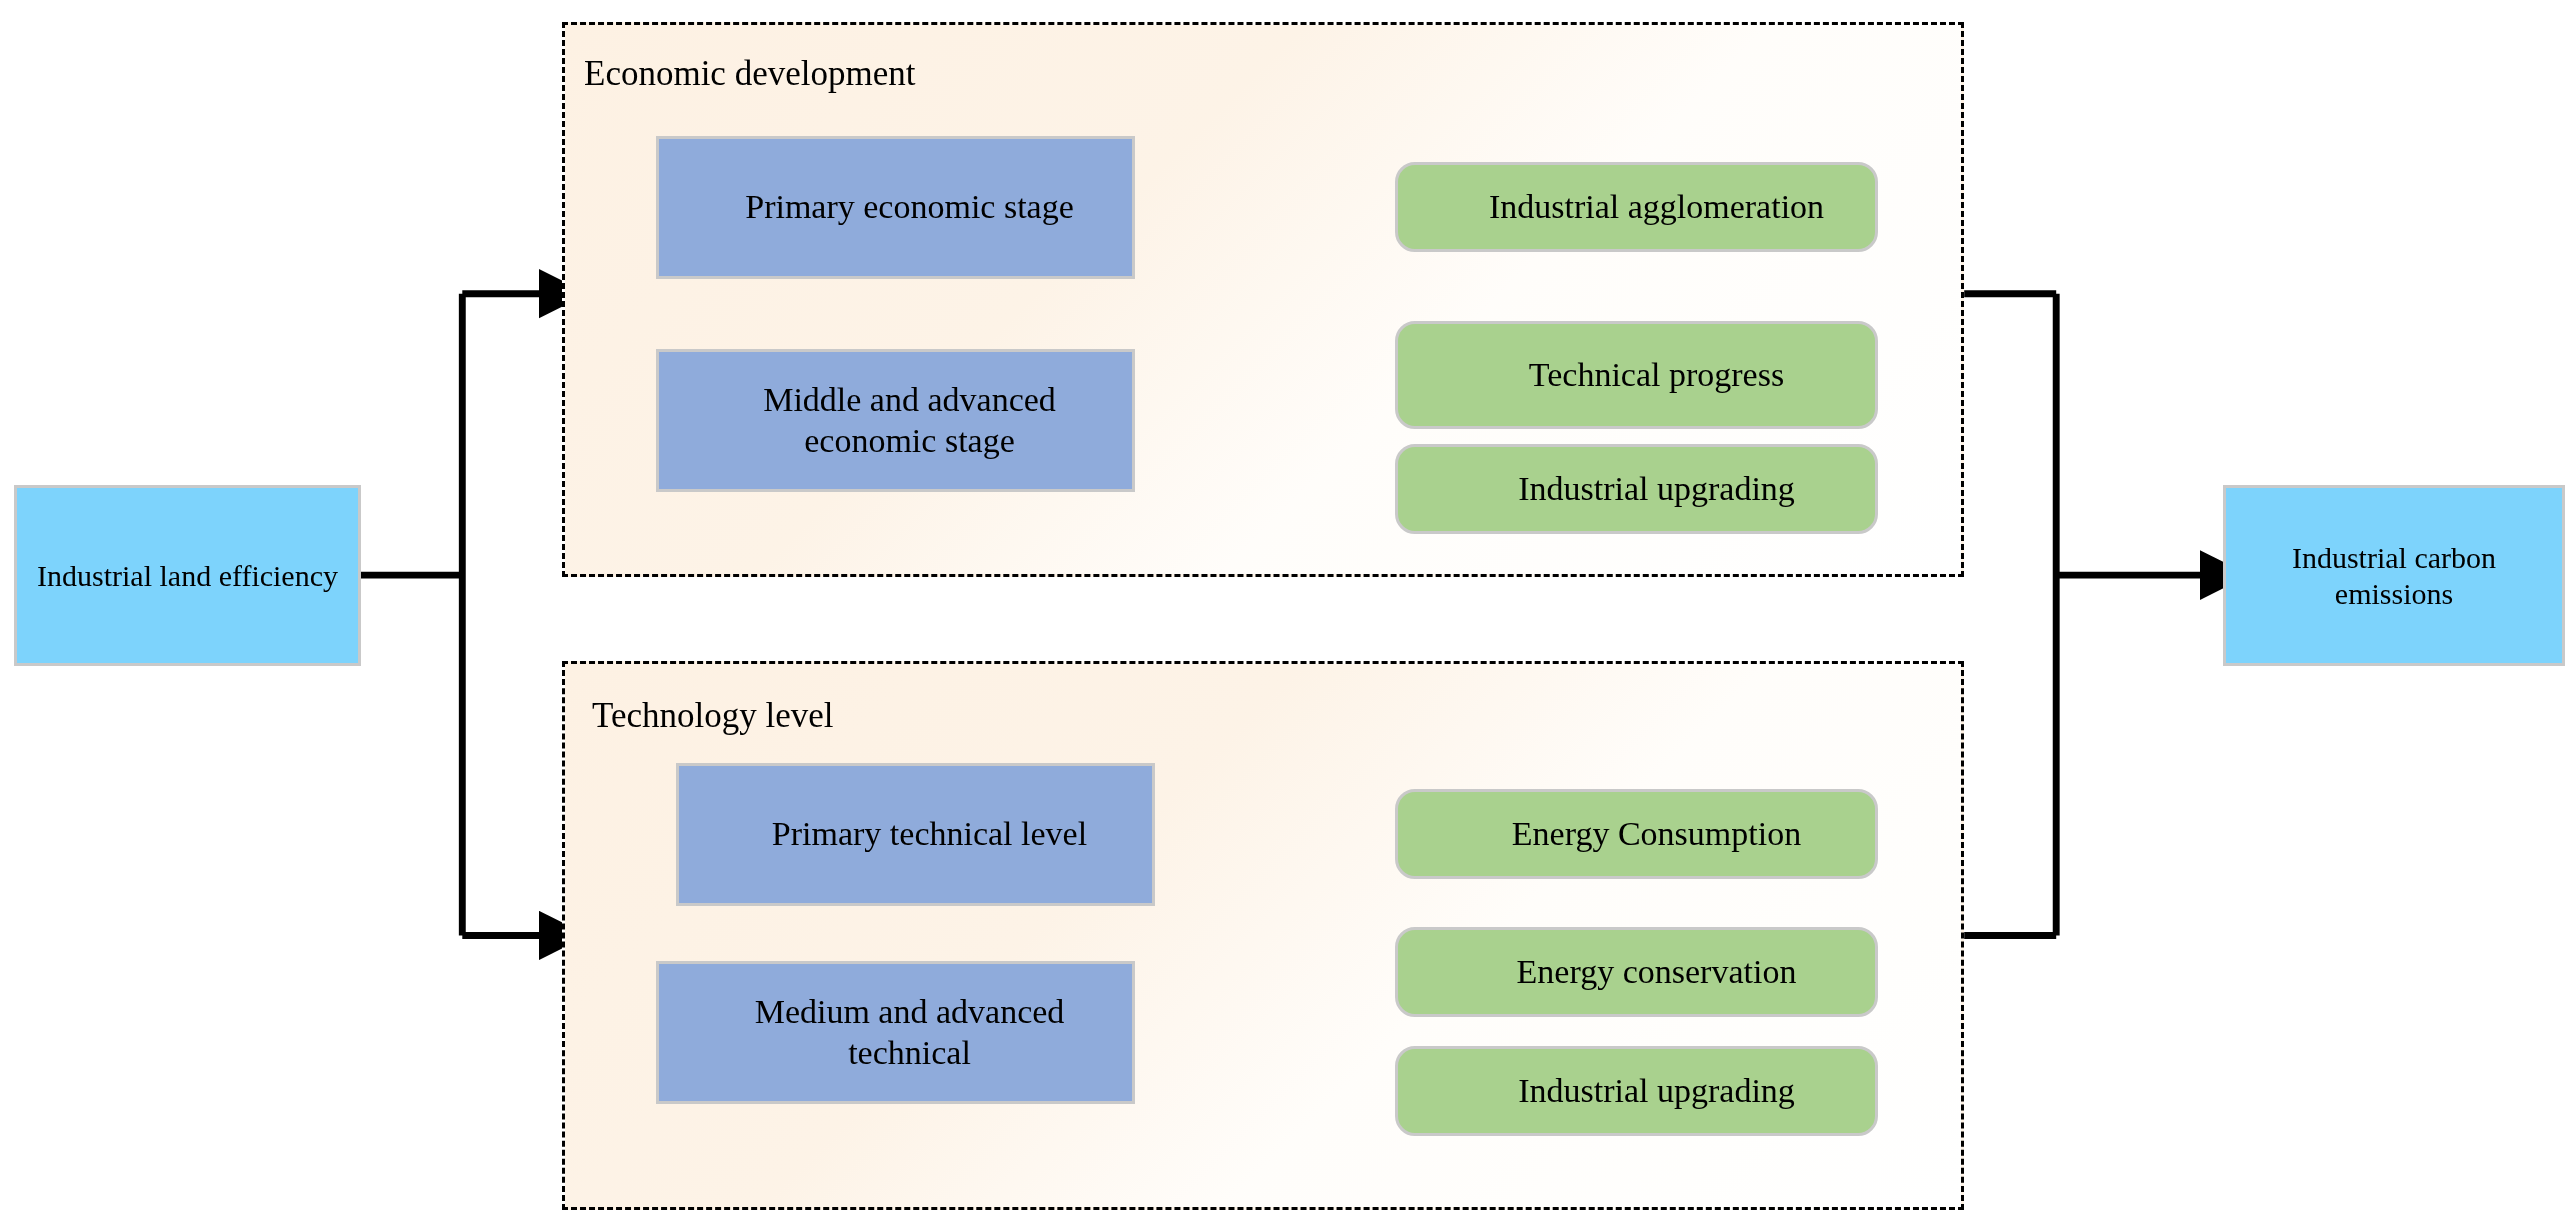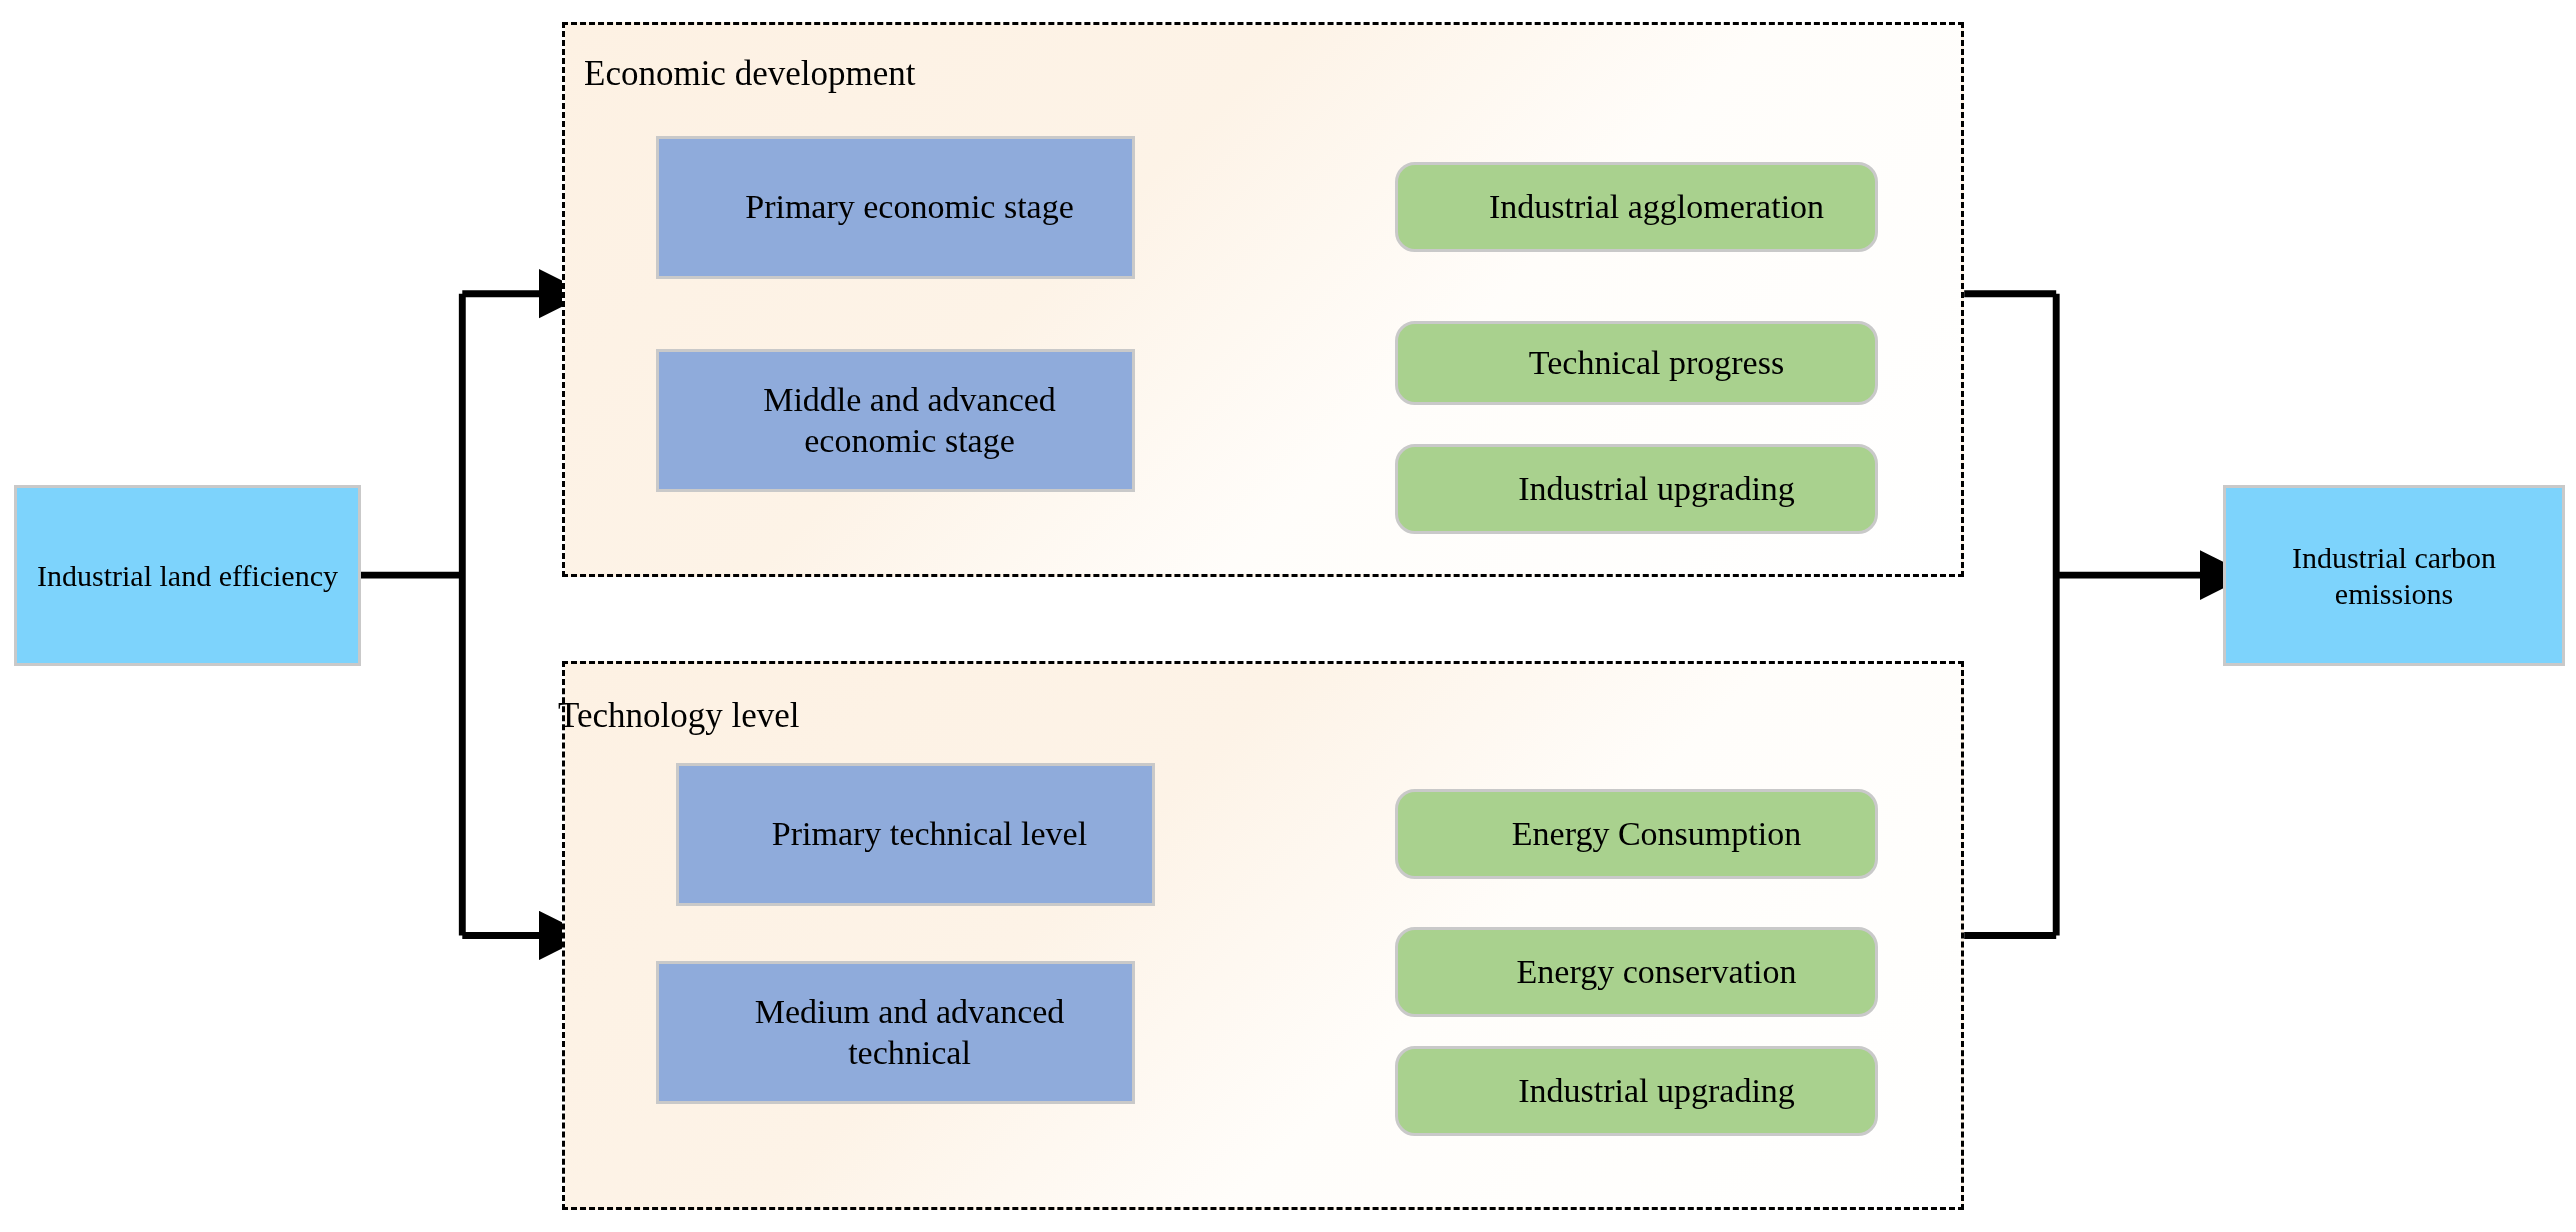--- a/index.html
+++ b/index.html
@@ -60,21 +60,21 @@
       <path d="M2562,1220 L2682,1220"></path>
       <path d="M2682,383 L2682,1220"></path>
       <path d="M2682,750 L2874,750" marker-end="url(#ah)"></path>
     </g>
   </svg>
 
   <div class="group" style="left:562px;top:21.5px;width:1402px;height:555px;"></div>
   <div class="group-title" style="left:584px;top:42px;">Economic development</div>
 
   <div class="group" style="left:562px;top:661px;width:1402px;height:549px;"></div>
-  <div class="group-title" style="left:558px;top:684px;">Technology level</div>
+  <div class="group-title" style="left:592px;top:684px;">Technology level</div>
 
   <div class="node orange" style="left:14px;top:485px;width:347px;height:181px;">
     <span class="lbl">Industrial land efficiency</span>
   </div>
 
   <div class="node orange" style="left:2223px;top:485px;width:342px;height:181px;">
     <span class="lbl">Industrial carbon emissions</span>
   </div>
 
   <div class="node blue" style="left:656px;top:136px;width:479px;height:143px;">
@@ -82,21 +82,21 @@
   </div>
 
   <div class="node blue" style="left:656px;top:349px;width:479px;height:143px;">
     <span class="lbl">Middle and advanced economic stage</span>
   </div>
 
   <div class="node green" style="left:1395px;top:162px;width:483px;height:90px;">
     <span class="lbl">Industrial agglomeration</span>
   </div>
 
-  <div class="node green" style="left:1395px;top:321px;width:483px;height:84px;">
+  <div class="node green" style="left:1395px;top:321px;width:483px;height:108px;">
     <span class="lbl">Technical progress</span>
   </div>
 
   <div class="node green" style="left:1395px;top:444px;width:483px;height:90px;">
     <span class="lbl">Industrial upgrading</span>
   </div>
 
   <div class="node blue" style="left:656px;top:763px;width:479px;height:143px;margin-left:20px;">
     <span class="lbl">Primary technical level</span>
   </div>

